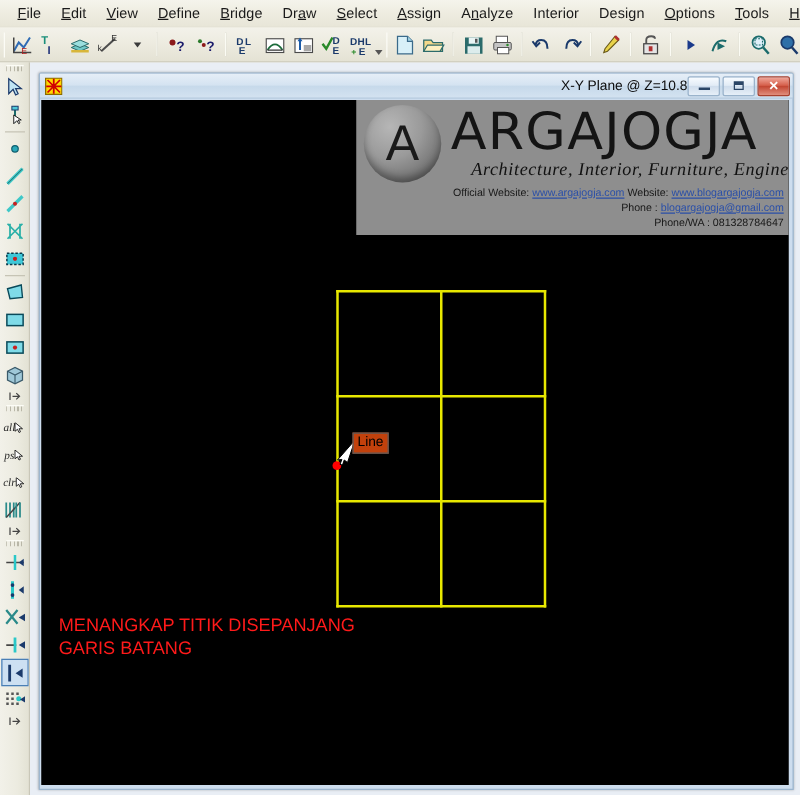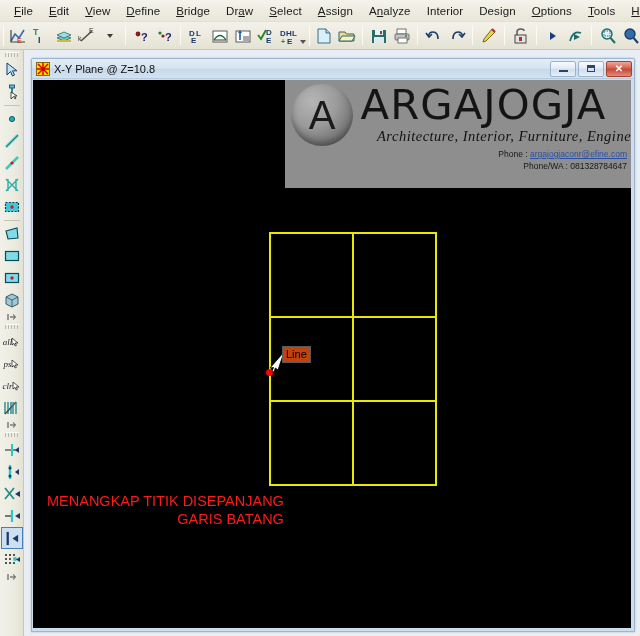--- a/index.html
+++ b/index.html
@@ -112,20 +112,21 @@
     border: 1px solid #9cb6cf;
     border-radius: 2px 2px 0 0;
     box-shadow: 0 0 2px rgba(0,0,0,.25);
   }
   .child-title {
     height: 20px;
     background: linear-gradient(to bottom,#e6eef7 0%,#d4e3f1 48%,#c6d9ea 52%,#d3e2f0 100%);
     display: flex; align-items: center;
     padding: 0 2px 0 4px;
     border-bottom: 1px solid #b7cbe0;
+    text-align: right;
   }
   .child-icon {
     width: 14px; height: 14px; margin-right: 4px; flex: 0 0 auto;
     position: relative;
   }
   .child-title-text {
     font-size: 11px; color: #0d0d0d; flex: 1 1 auto;
     white-space: nowrap; overflow: hidden;
   }
   .wbtns { display: flex; gap: 2px; }
@@ -214,21 +215,20 @@
   .cursor-arrow { position: absolute; }
 
   .note {
     position: absolute;
     color: #ff1a1a;
     font-size: 14.5px;
     font-weight: 400;
     line-height: 18px;
     white-space: pre-line;
     font-family: "Liberation Sans", sans-serif;
-    text-align: right;
   }
 </style>
 </head>
 <body>
 
 <div id="app">
 
   <div class="menubar">
     <div class="menu-item"><u>F</u><span>ile</span></div>
     <div class="menu-item"><u>E</u>dit</div>
@@ -617,22 +617,28 @@
     <div class="canvas">
 
       <div class="watermark">
         <div class="wm-badge">
           <span>A</span>
         </div>
         <div class="wm-title">ARGAJOGJA</div>
         <div class="wm-tagline">Architecture, Interior, Furniture, Engineering</div>
         <div class="wm-lines">
           <div>
+            <span>Official Website:</span>
+            <a href="#">www.argajogja.com</a>
+            <span>Website:</span>
+            <a href="#">www.blogargajogja.com</a>
+          </div>
+          <div>
             <span>Phone :</span>
-            <a href="#">argajogjaconr@efine.com</a>
+            <a href="#">blogargajogja@gmail.com</a>
           </div>
           <div>Phone/WA : 081328784647</div>
         </div>
       </div>
 
       <div class="frame" style="left:236px; top:152px; width:166px; height:252px;">
 
         <div class="fline h" style="left:0;   top:0;   width:168px;"></div>
         <div class="fline h" style="left:0;   top:84px; width:168px;"></div>
         <div class="fline h" style="left:0;   top:168px;width:168px;"></div>

